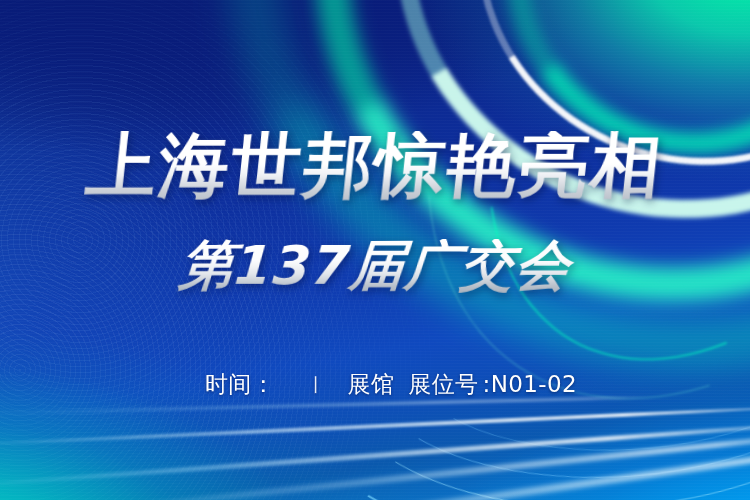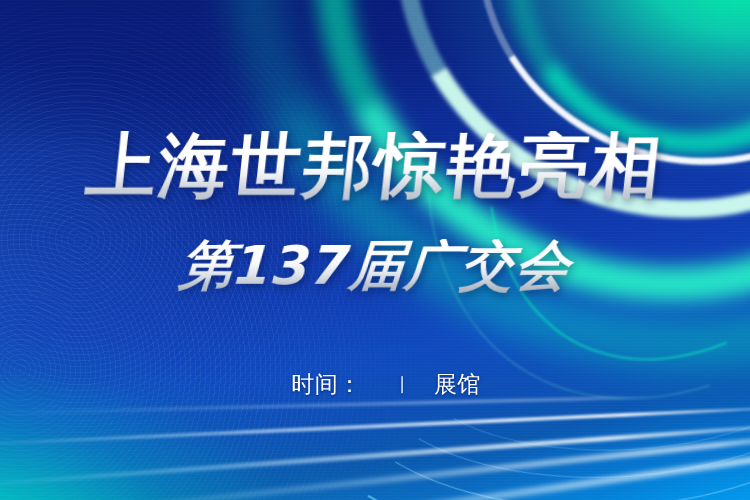--- a/index.html
+++ b/index.html
@@ -337,16 +337,18 @@
     <div class="headline">上海世邦惊艳亮相</div>
 
     <div class="subhead">第137届广交会</div>
 
     <div class="infobar">
       <span class="seg">时间：</span>
       <span class="gap"></span>
       <span class="sep">丨</span>
       <span class="seg">展馆</span>
       <span class="gap"></span>
+      <span class="seg">展位号</span>
+      <span class="seg">:N01-02</span>
     </div>
 
   </div>
 </div>
 
 </body></html>

